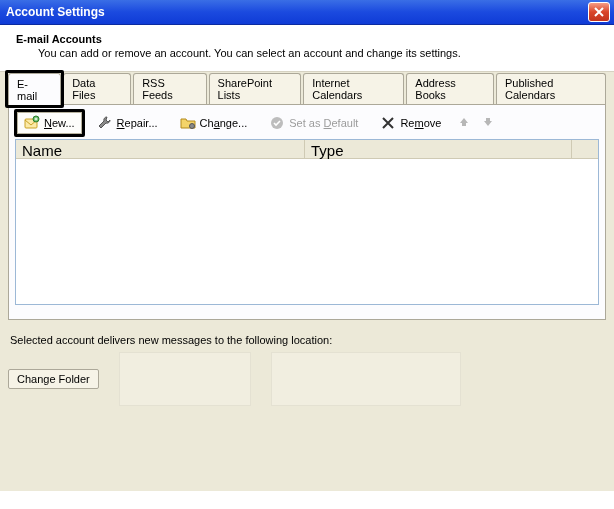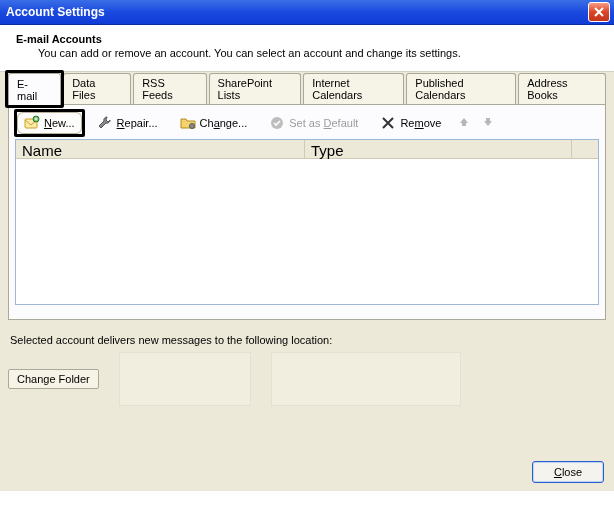--- a/index.html
+++ b/index.html
@@ -109,21 +109,21 @@
     gap: 8px;
     height: 24px;
     padding: 0 2px;
   }
   .tb-btn {
     display: inline-flex;
     align-items: center;
     gap: 4px;
     padding: 2px 6px;
     border: 1px solid transparent;
-    border-radius: 6px;
+    border-radius: 0;
     cursor: pointer;
     font-size: 11px;
   }
   .tb-btn .u { text-decoration: underline; }
   .tb-btn.framed {
     border: 1px solid #b7b29e;
     background: #fdfdfb;
     position: relative;
   }
   .tb-btn.disabled { color: #9c9c9c; cursor: default; }
@@ -237,24 +237,24 @@
       <div class="tab">
         <span>RSS Feeds</span>
       </div>
       <div class="tab">
         <span>SharePoint Lists</span>
       </div>
       <div class="tab">
         <span>Internet Calendars</span>
       </div>
       <div class="tab">
+        <span>Address Books</span>
+      </div>
+      <div class="tab">
         <span>Published Calendars</span>
-      </div>
-      <div class="tab">
-        <span>Address Books</span>
       </div>
     </div>
 
     <div class="tab-page">
 
       <div class="toolbar">
 
         <span class="tb-btn framed">
           <span class="icon">
             <svg viewBox="0 0 16 16">
@@ -328,20 +328,15 @@
       </div>
     </div>
 
     <div class="lower-text">Selected account delivers new messages to the following location:</div>
     <div class="lower-row">
       <button class="change-folder-btn">Change Folder</button>
       <div class="folder-box a"></div>
       <div class="folder-box b"></div>
     </div>
 
-    <div class="footer">
-      <button class="close-dialog-btn">
-        <span class="u">C</span>lose
-      </button>
-    </div>
 
   </div>
 </div>
 
 </body></html>

